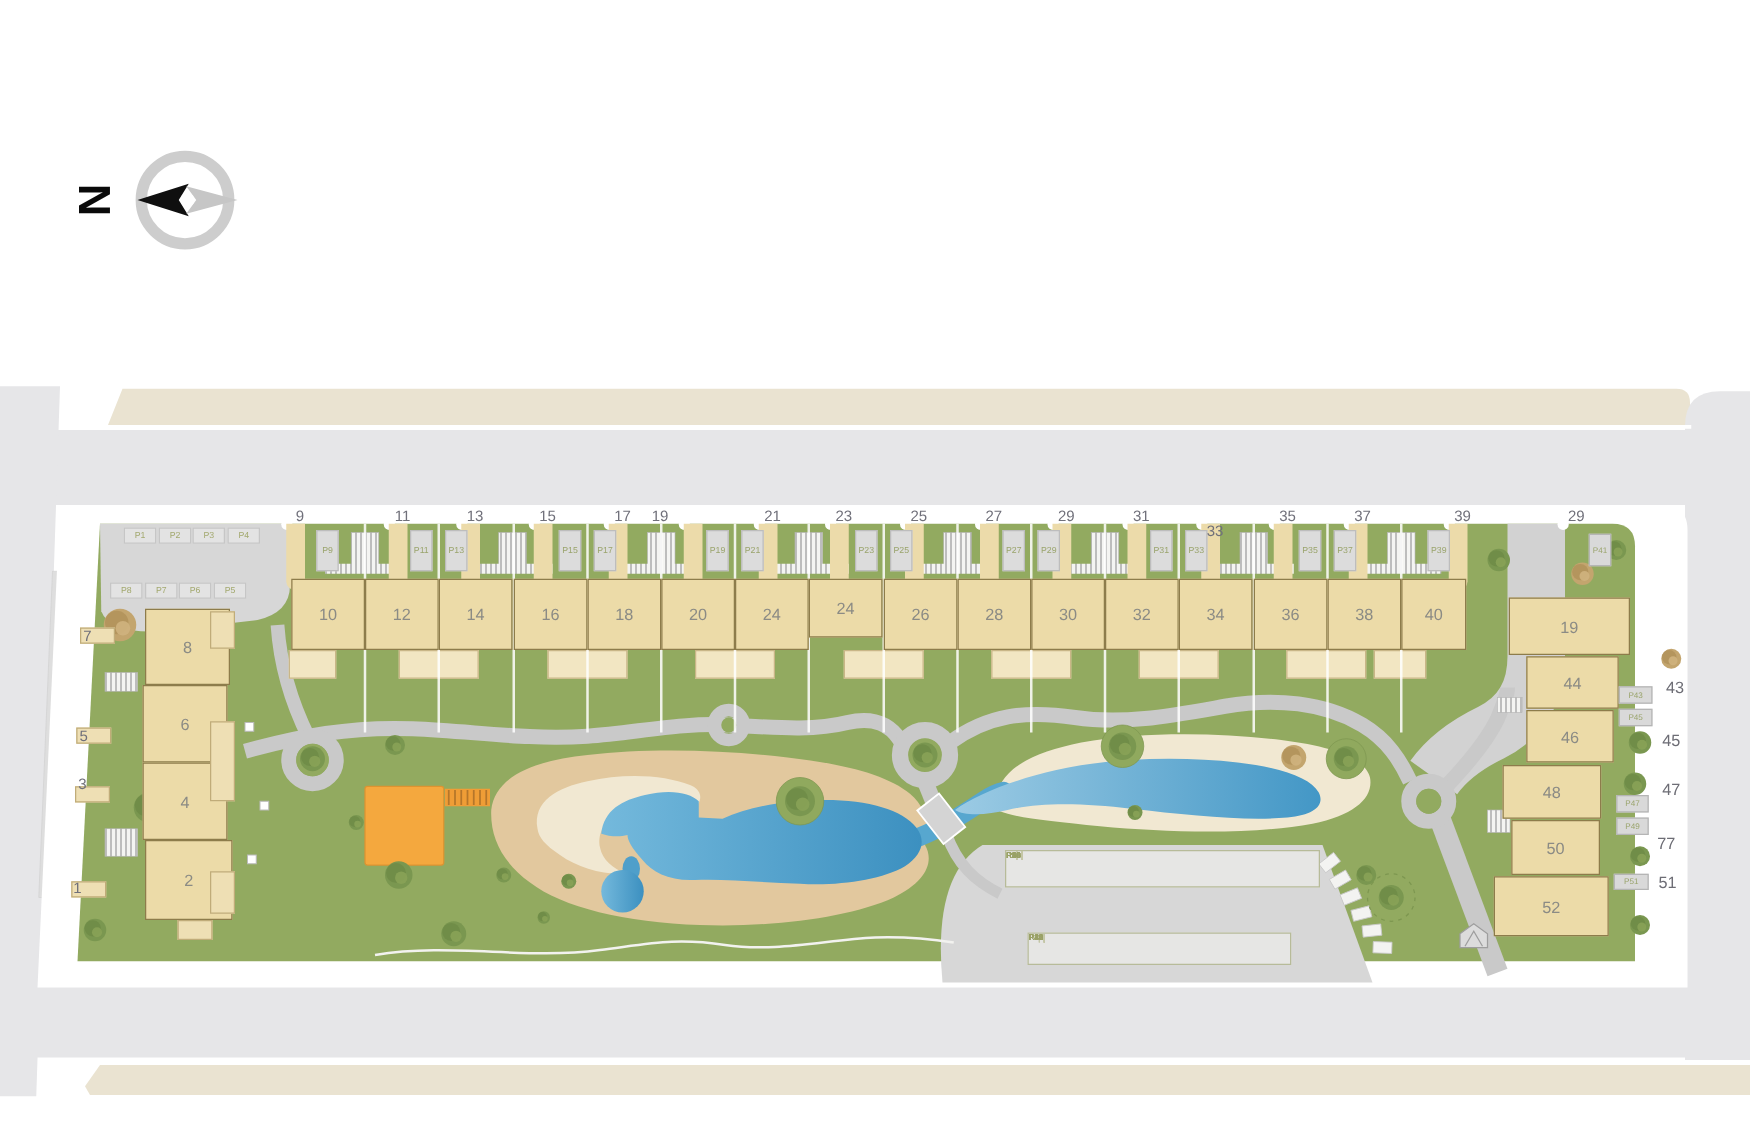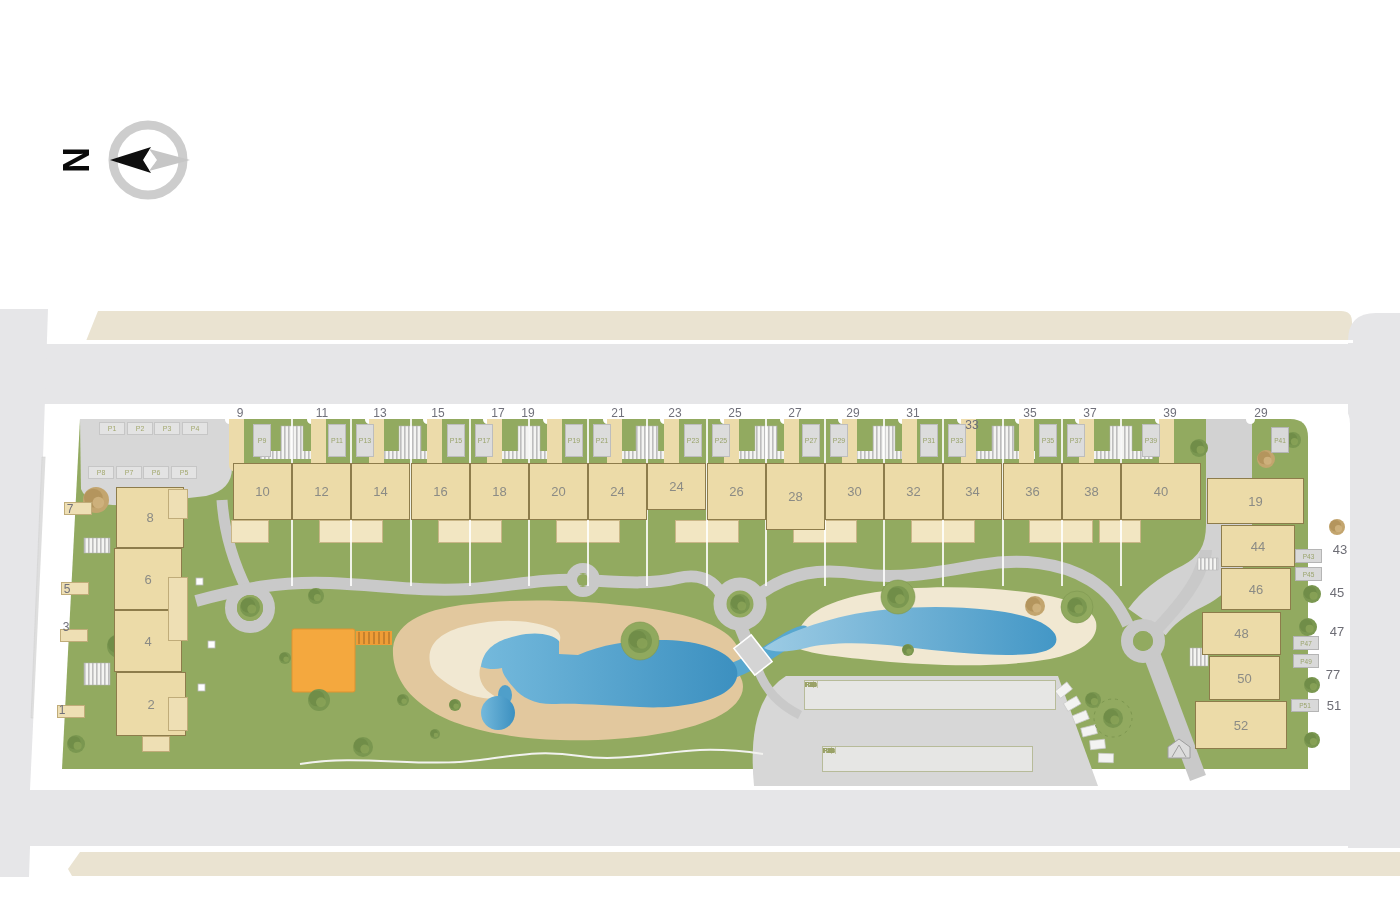--- a/index.html
+++ b/index.html
@@ -394,39 +394,39 @@
       </div>
       <div class="house" style="left: 588px; top: 463px; width: 59px; height: 57px;">
         <span>24</span>
       </div>
       <div class="house" style="left: 647px; top: 463px; width: 59px; height: 47px;">
         <span>24</span>
       </div>
       <div class="house" style="left: 707px; top: 463px; width: 59px; height: 57px;">
         <span>26</span>
       </div>
-      <div class="house" style="left: 766px; top: 463px; width: 59px; height: 67px;">
+      <div class="house" style="left: 766px; top: 463px; width: 59px; height: 57px;">
         <span>28</span>
       </div>
       <div class="house" style="left: 825px; top: 463px; width: 59px; height: 57px;">
         <span>30</span>
       </div>
       <div class="house" style="left: 884px; top: 463px; width: 59px; height: 57px;">
         <span>32</span>
       </div>
       <div class="house" style="left: 943px; top: 463px; width: 59px; height: 57px;">
         <span>34</span>
       </div>
       <div class="house" style="left: 1003px; top: 463px; width: 59px; height: 57px;">
         <span>36</span>
       </div>
       <div class="house" style="left: 1062px; top: 463px; width: 59px; height: 57px;">
         <span>38</span>
       </div>
-      <div class="house" style="left: 1121px; top: 463px; width: 80px; height: 57px;">
+      <div class="house" style="left: 1121px; top: 463px; width: 52px; height: 57px;">
         <span>40</span>
       </div>
       <div class="pstall" style="left: 253px; top: 424px; width: 18px; height: 33px;">P9</div>
       <div class="pstall" style="left: 328px; top: 424px; width: 18px; height: 33px;">P11</div>
       <div class="pstall" style="left: 356px; top: 424px; width: 18px; height: 33px;">P13</div>
       <div class="pstall" style="left: 447px; top: 424px; width: 18px; height: 33px;">P15</div>
       <div class="pstall" style="left: 475px; top: 424px; width: 18px; height: 33px;">P17</div>
       <div class="pstall" style="left: 565px; top: 424px; width: 18px; height: 33px;">P19</div>
       <div class="pstall" style="left: 593px; top: 424px; width: 18px; height: 33px;">P21</div>
       <div class="pstall" style="left: 684px; top: 424px; width: 18px; height: 33px;">P23</div>

